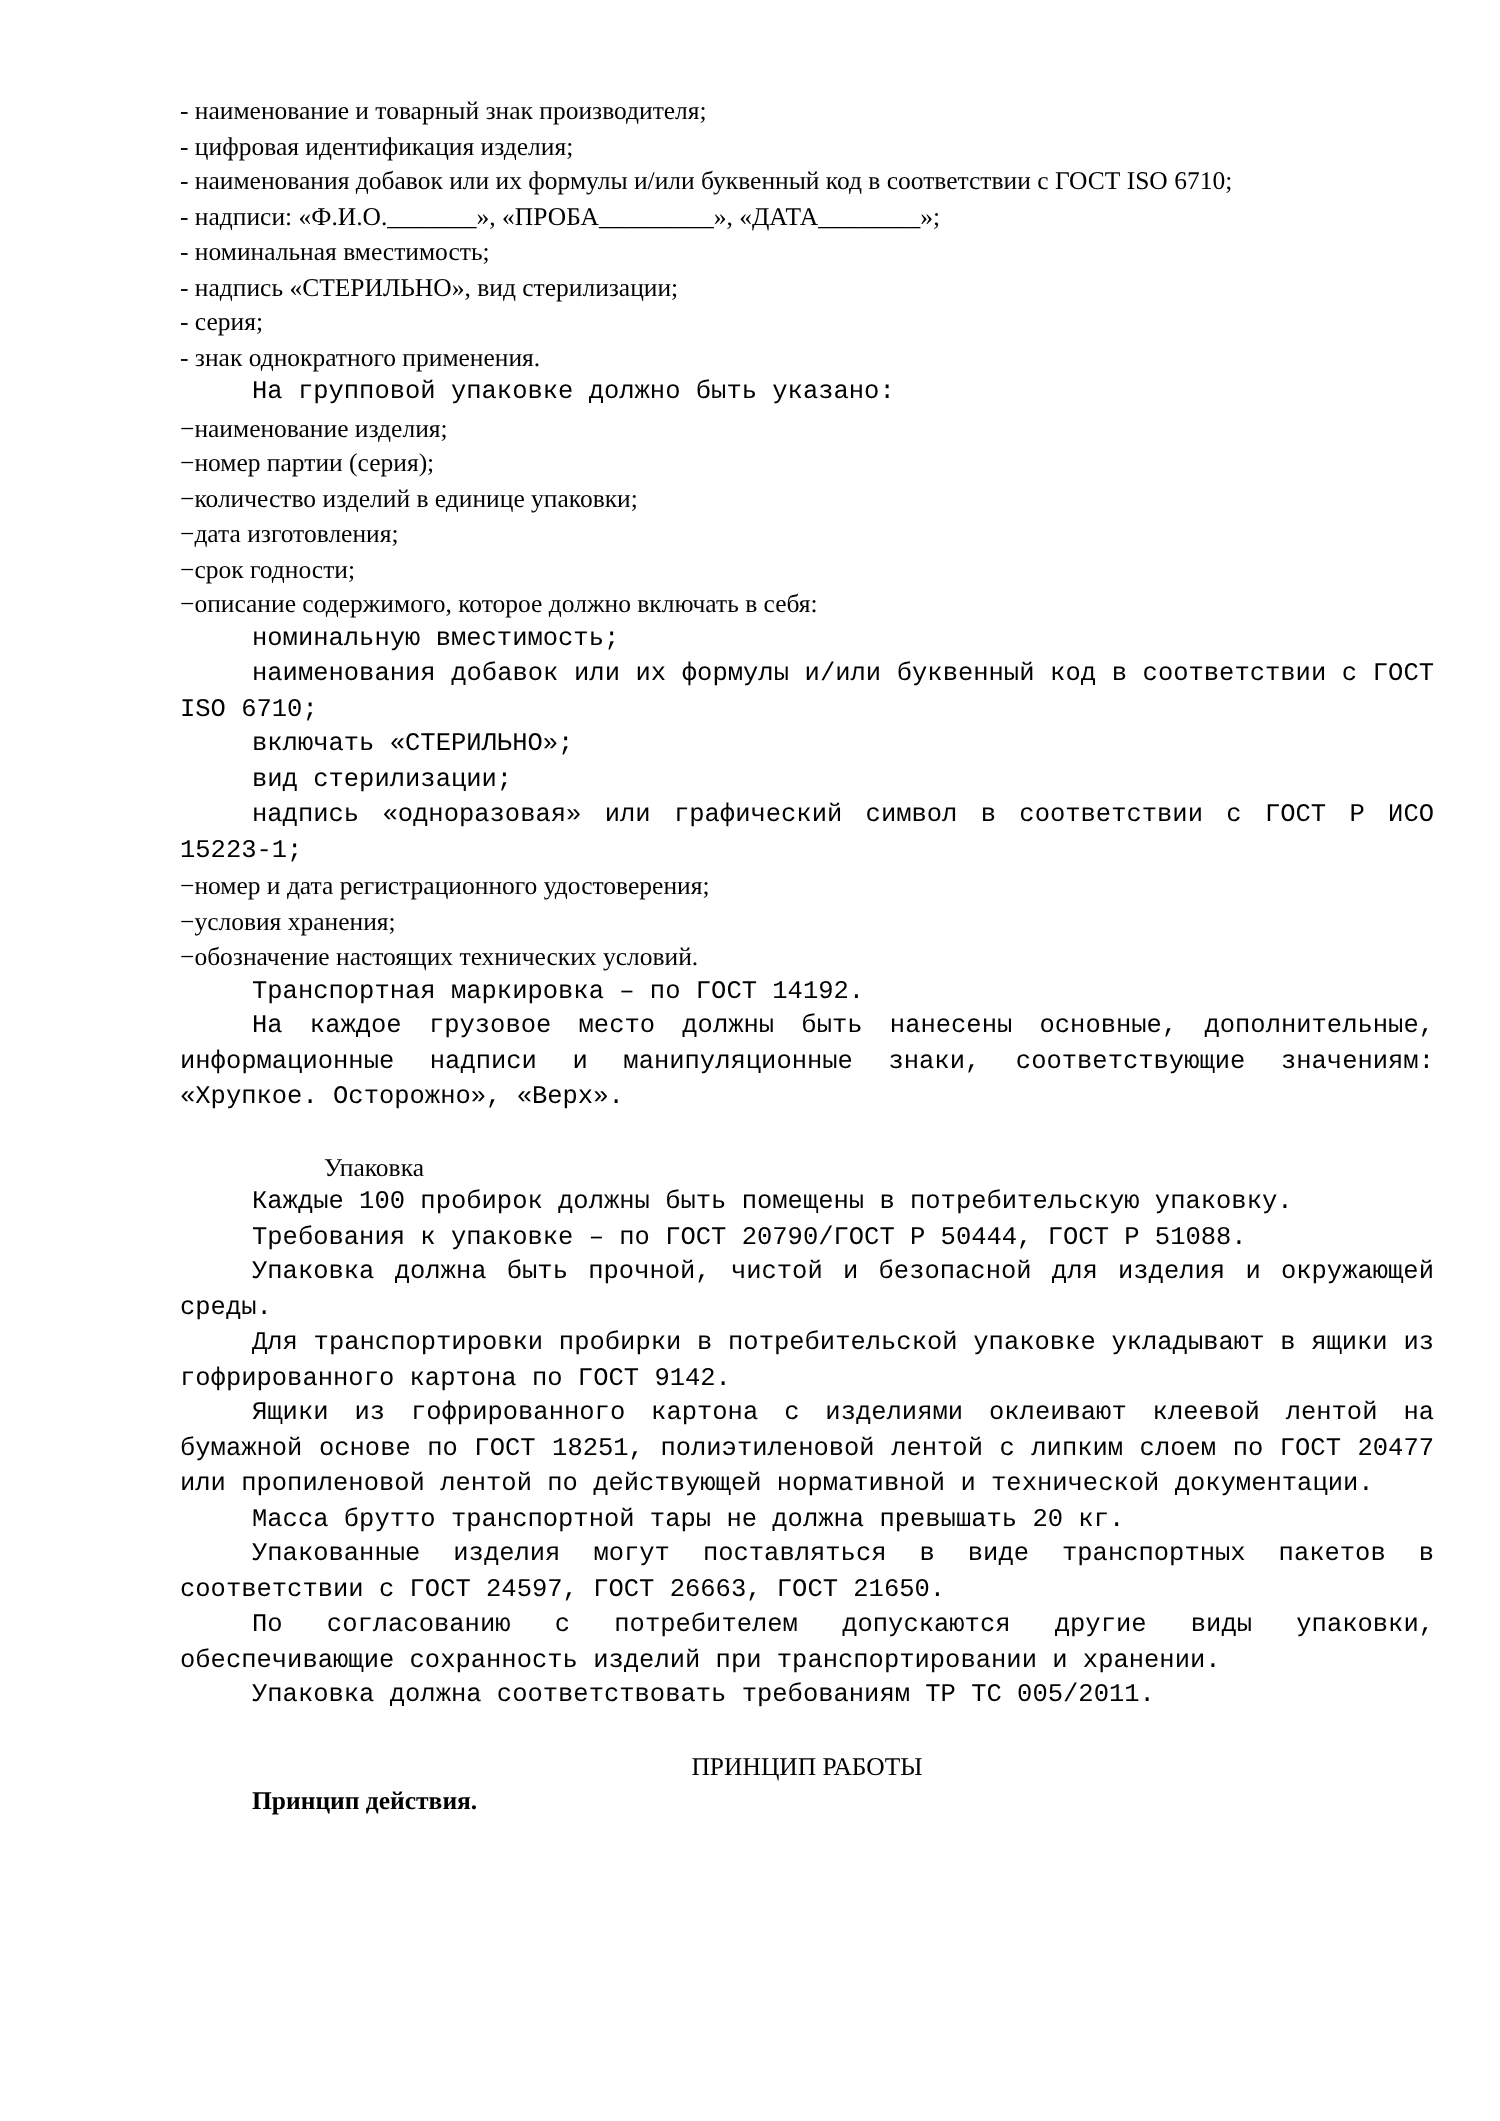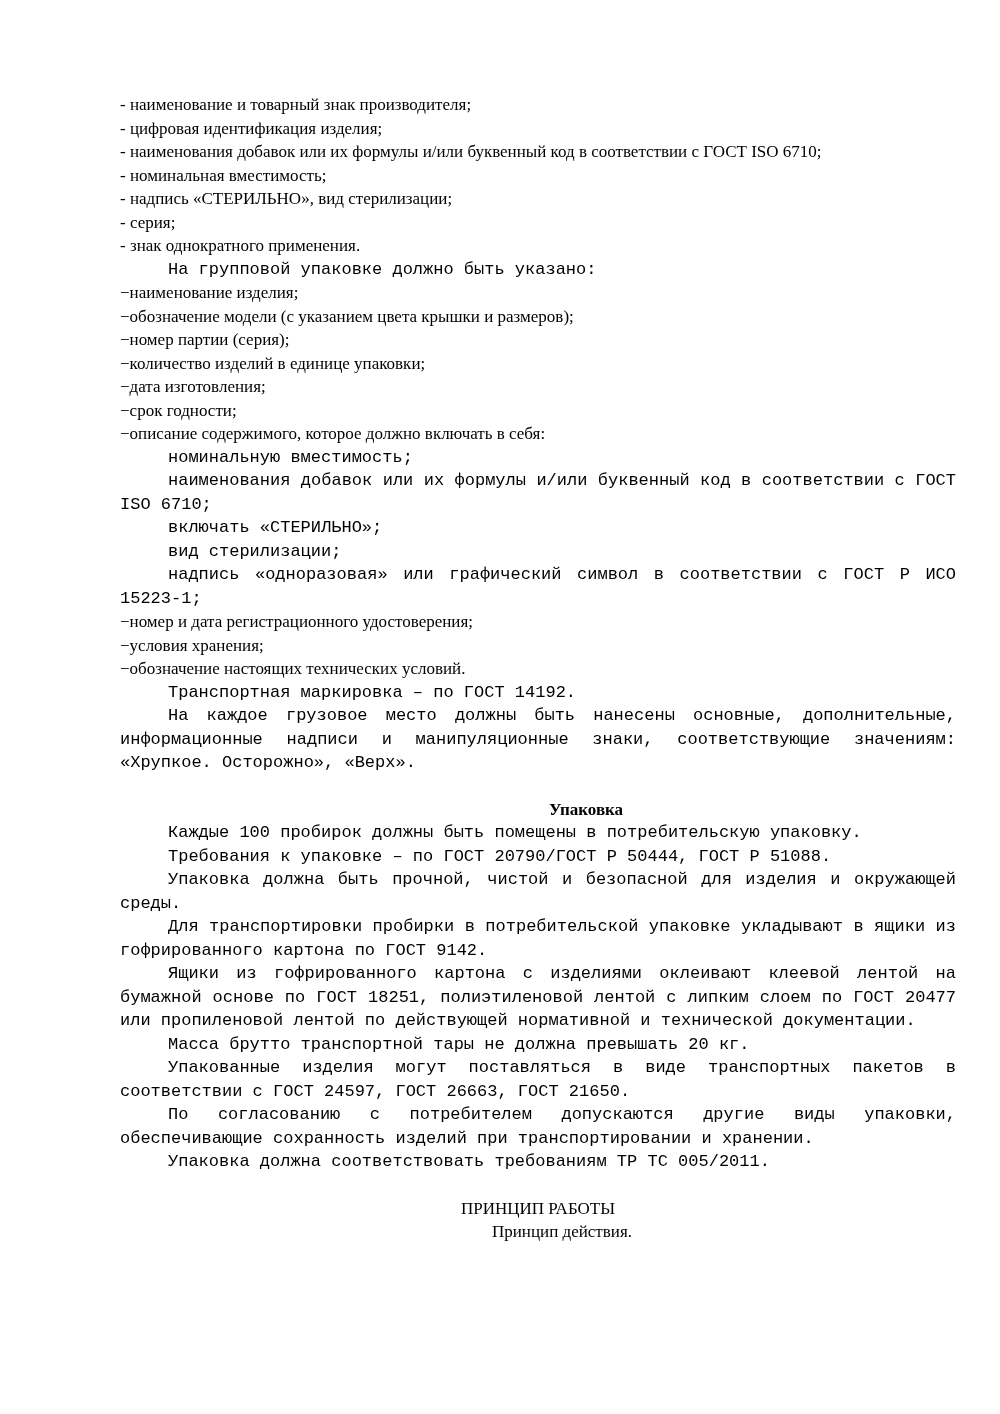--- a/index.html
+++ b/index.html
@@ -7,71 +7,71 @@
     padding: 0;
     background: #ffffff;
   }
   .page {
     position: relative;
     width: 1000px;
     min-height: 1414px;
     margin: 0 auto;
     background: #ffffff;
     box-sizing: border-box;
-    padding: 93px 44px 60px 120px;
+    padding: 62px 44px 60px 120px;
     font-family: "Liberation Serif", "DejaVu Serif", serif;
     font-size: 17px;
     line-height: 23.5px;
     color: #000000;
   }
   .para {
     margin: 0;
     padding: 0;
   }
   .plain {
     text-align: justify;
   }
   .indent {
     text-align: justify;
     text-indent: 48px;
     font-family: Liberation Mono, monospace;
   }
   .heading-sub {
-    font-weight: bold;
+    font-weight: normal;
     text-indent: 96px;
-    text-align: center;
+    text-align: left;
   }
   .heading-center {
     font-weight: normal;
     text-align: center;
   }
   .bold-indent {
-    font-weight: normal;
+    font-weight: bold;
     text-indent: 48px;
-    text-align: center;
+    text-align: left;
   }
   .spacer {
     height: 23px;
   }
 </style>
 </head>
 <body>
 
 <div class="page">
   <div id="doc">
       <p class="para plain">- наименование и товарный знак производителя;</p>
       <p class="para plain">- цифровая идентификация изделия;</p>
       <p class="para plain">- наименования добавок или их формулы и/или буквенный код в соответствии с ГОСТ ISO 6710;</p>
+      <p class="para plain">- надписи: «Ф.И.О._______», «ПРОБА_________», «ДАТА________»;</p>
       <p class="para plain">- номинальная вместимость;</p>
       <p class="para plain">- надпись «СТЕРИЛЬНО», вид стерилизации;</p>
       <p class="para plain">- серия;</p>
       <p class="para plain">- знак однократного применения.</p>
       <p class="para indent">На групповой упаковке должно быть указано:</p>
       <p class="para plain">−наименование изделия;</p>
-      <p class="para plain">−обозначение модели (с указанием цвета крышки и размеров);</p>
       <p class="para plain">−номер партии (серия);</p>
       <p class="para plain">−количество изделий в единице упаковки;</p>
       <p class="para plain">−дата изготовления;</p>
       <p class="para plain">−срок годности;</p>
       <p class="para plain">−описание содержимого, которое должно включать в себя:</p>
       <p class="para indent">номинальную вместимость;</p>
       <p class="para indent">наименования добавок или их формулы и/или буквенный код в соответствии с ГОСТ ISO 6710;</p>
       <p class="para indent">включать «СТЕРИЛЬНО»;</p>
       <p class="para indent">вид стерилизации;</p>
       <p class="para indent">надпись «одноразовая» или графический символ в соответствии с ГОСТ Р ИСО 15223-1;</p>

